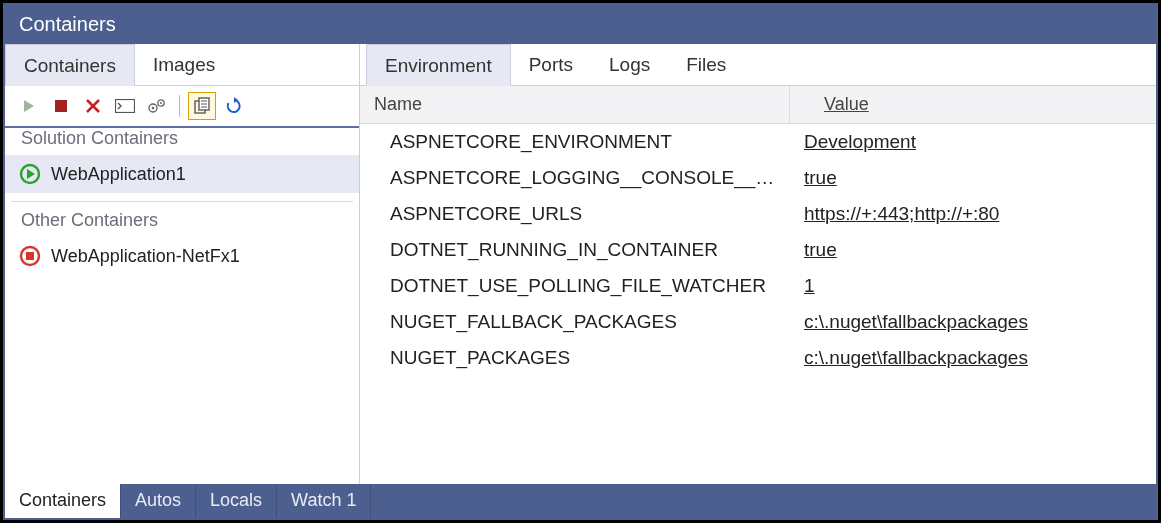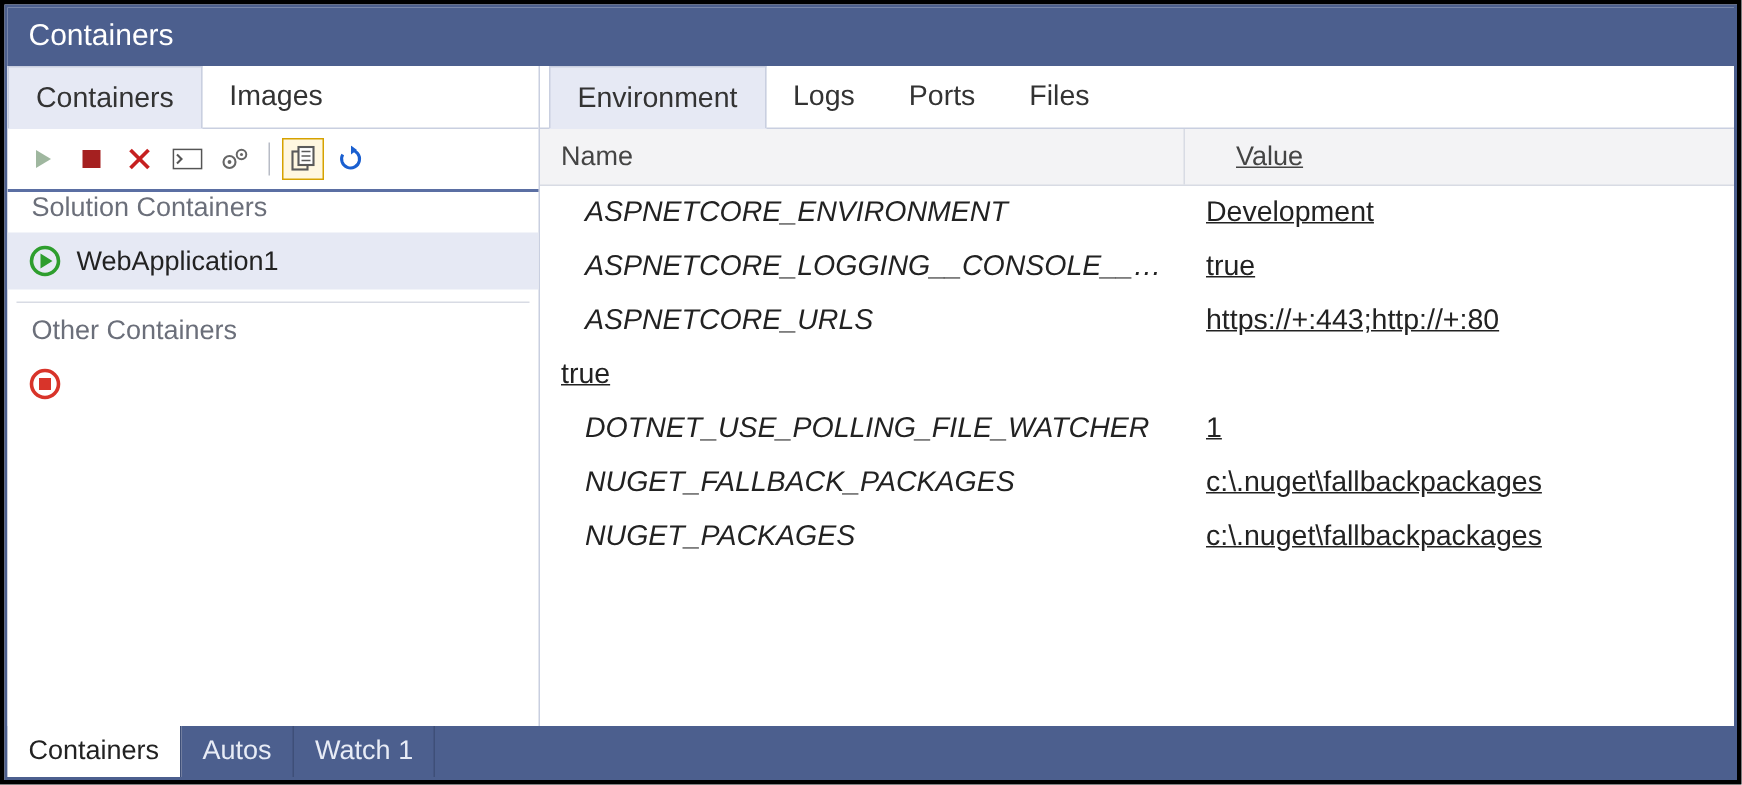--- a/index.html
+++ b/index.html
@@ -23,21 +23,21 @@
   .status-icon { width: 22px; height: 22px; flex-shrink: 0; }
   .right { flex: 1; display: flex; flex-direction: column; }
   .right-tabs { display: flex; border-bottom: 1px solid #c9cfe0; padding-left: 6px; }
   .right-tab { padding: 10px 18px 8px; font-size: 19px; color: #333; cursor: pointer; }
   .right-tab.active { background: #e6e9f4; border: 1px solid #c9cfe0; border-bottom: 1px solid #e6e9f4; margin-bottom: -1px; }
   .grid-header { display: flex; background: #f3f3f5; border-bottom: 1px solid #d8dbe4; gap: 20px; }
   .col-name { flex: 0 0 430px; padding: 8px 14px; font-size: 18px; color: #444; border-right: 1px solid #d8dbe4; }
   .col-value { flex: 1; padding: 8px 14px; font-size: 18px; color: #444; text-decoration: underline; }
   .grid-body { flex: 1; overflow: auto; }
   .row { display: flex; }
-  .row .col-name { padding: 7px 14px 7px 30px; font-size: 19px; color: #222; border-right: none; overflow: hidden; text-overflow: ellipsis; white-space: nowrap; font-style: italic; }
+  .row .col-name { padding: 7px 14px 7px 30px; font-size: 19px; color: #222; border-right: none; overflow: hidden; text-overflow: ellipsis; white-space: nowrap; }
   .row .col-value { padding: 7px 14px; font-size: 19px; color: #222; }
   .bottom-tabs { background: #4c5f8e; display: flex; align-items: stretch; height: 34px; }
   .bottom-tab { padding: 6px 14px; font-size: 18px; color: #e8ecf6; cursor: pointer; border-right: 1px solid #3e4f78; }
   .bottom-tab.active { background: #ffffff; color: #222; }
 </style>
 </head>
 <body>
 
 <div class="frame">
   <div class="titlebar">Containers</div>
@@ -104,63 +104,66 @@
         </svg>
         <span>WebApplication1</span>
       </div>
       <div class="divider"></div>
       <div class="section-label">Other Containers</div>
       <div class="list-item">
         <svg class="status-icon" viewBox="0 0 22 22">
           <circle cx="11" cy="11" r="9" fill="none" stroke="#d8342a" stroke-width="2.4"></circle>
           <rect x="7" y="7" width="8" height="8" fill="#d8342a"></rect>
         </svg>
+        <span>WebApplication-NetFx1</span>
       </div>
     </div>
 
     <div class="right">
       <div class="right-tabs">
         <div class="right-tab active">Environment</div>
+        <div class="right-tab">Ports</div>
         <div class="right-tab">Logs</div>
-        <div class="right-tab">Ports</div>
         <div class="right-tab">Files</div>
       </div>
       <div class="grid-header">
         <div class="col-name">Name</div>
         <div class="col-value">Value</div>
       </div>
       <div class="grid-body" id="env-body">
           <div class="row">
             <div class="col-name">ASPNETCORE_ENVIRONMENT</div>
             <div class="col-value">Development</div>
           </div>
           <div class="row">
             <div class="col-name">ASPNETCORE_LOGGING__CONSOLE__DISA...</div>
             <div class="col-value">true</div>
           </div>
           <div class="row">
             <div class="col-name">ASPNETCORE_URLS</div>
             <div class="col-value">https://+:443;http://+:80</div>
           </div>
           <div class="row">
+            <div class="col-name">DOTNET_RUNNING_IN_CONTAINER</div>
             <div class="col-value">true</div>
           </div>
           <div class="row">
             <div class="col-name">DOTNET_USE_POLLING_FILE_WATCHER</div>
             <div class="col-value">1</div>
           </div>
           <div class="row">
             <div class="col-name">NUGET_FALLBACK_PACKAGES</div>
             <div class="col-value">c:\.nuget\fallbackpackages</div>
           </div>
           <div class="row">
             <div class="col-name">NUGET_PACKAGES</div>
             <div class="col-value">c:\.nuget\fallbackpackages</div>
           </div>
         </div>
     </div>
   </div>
   <div class="bottom-tabs">
     <div class="bottom-tab active">Containers</div>
     <div class="bottom-tab">Autos</div>
+    <div class="bottom-tab">Locals</div>
     <div class="bottom-tab">Watch 1</div>
   </div>
 </div>
 
 </body></html>

